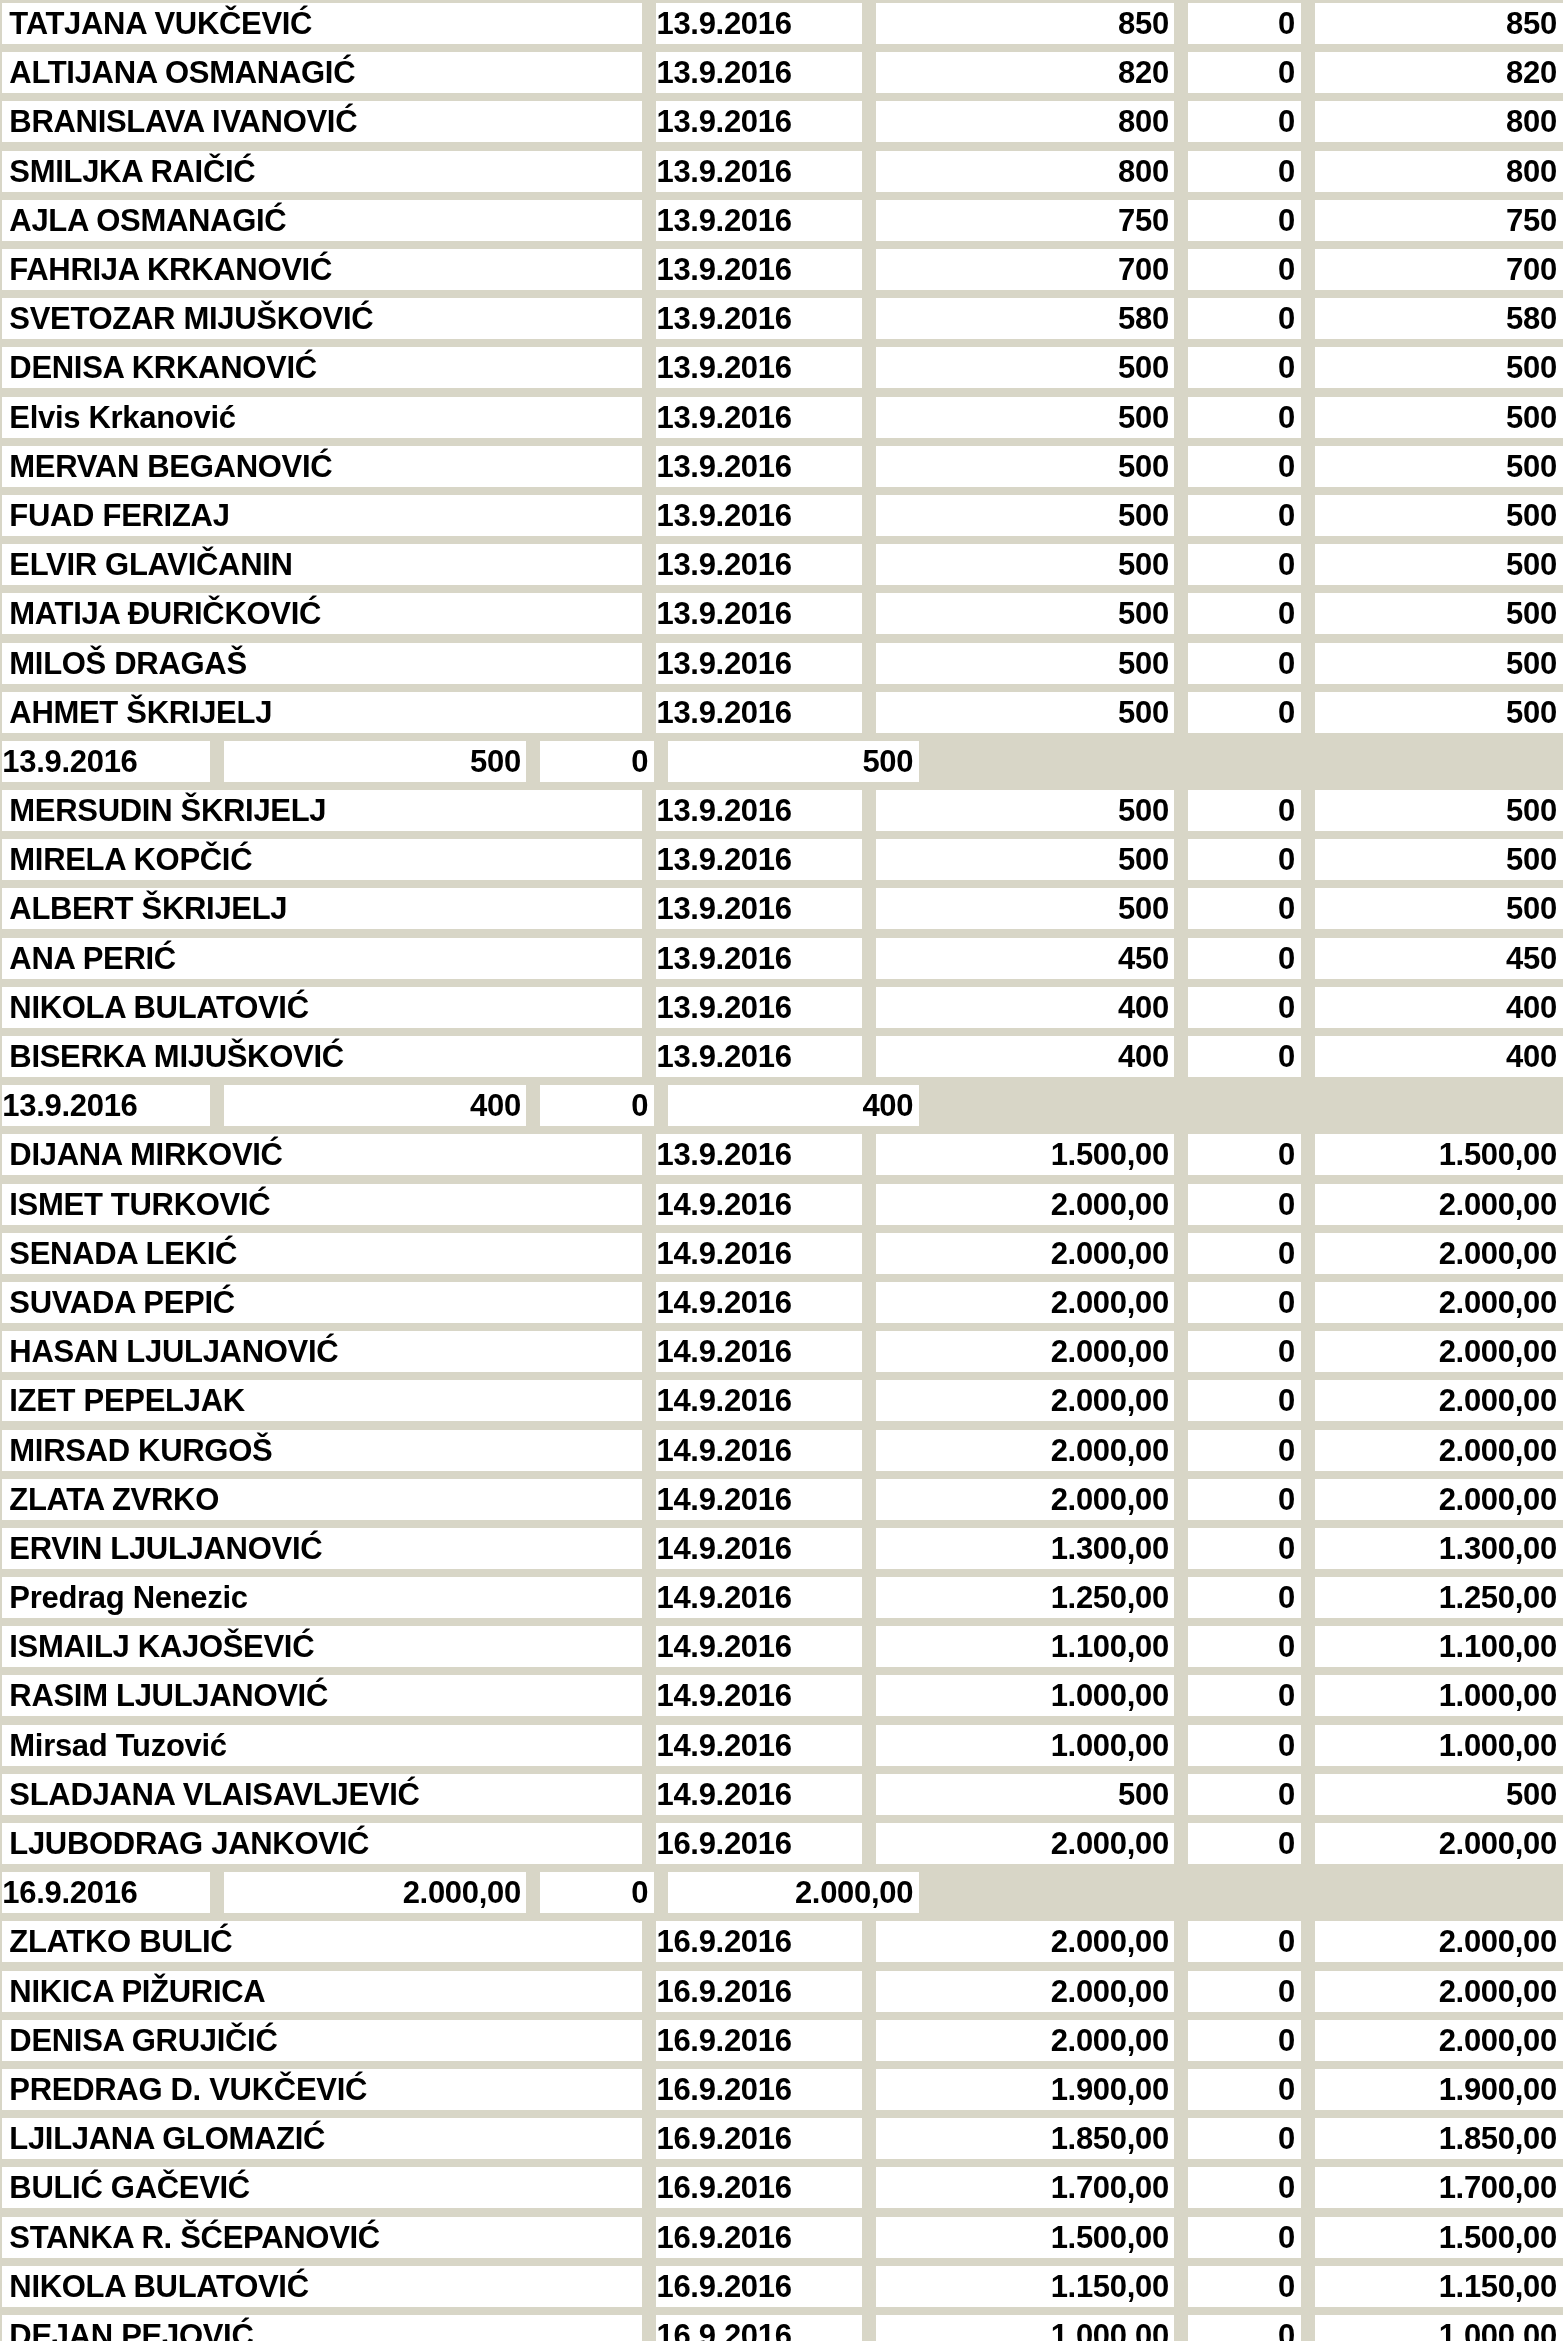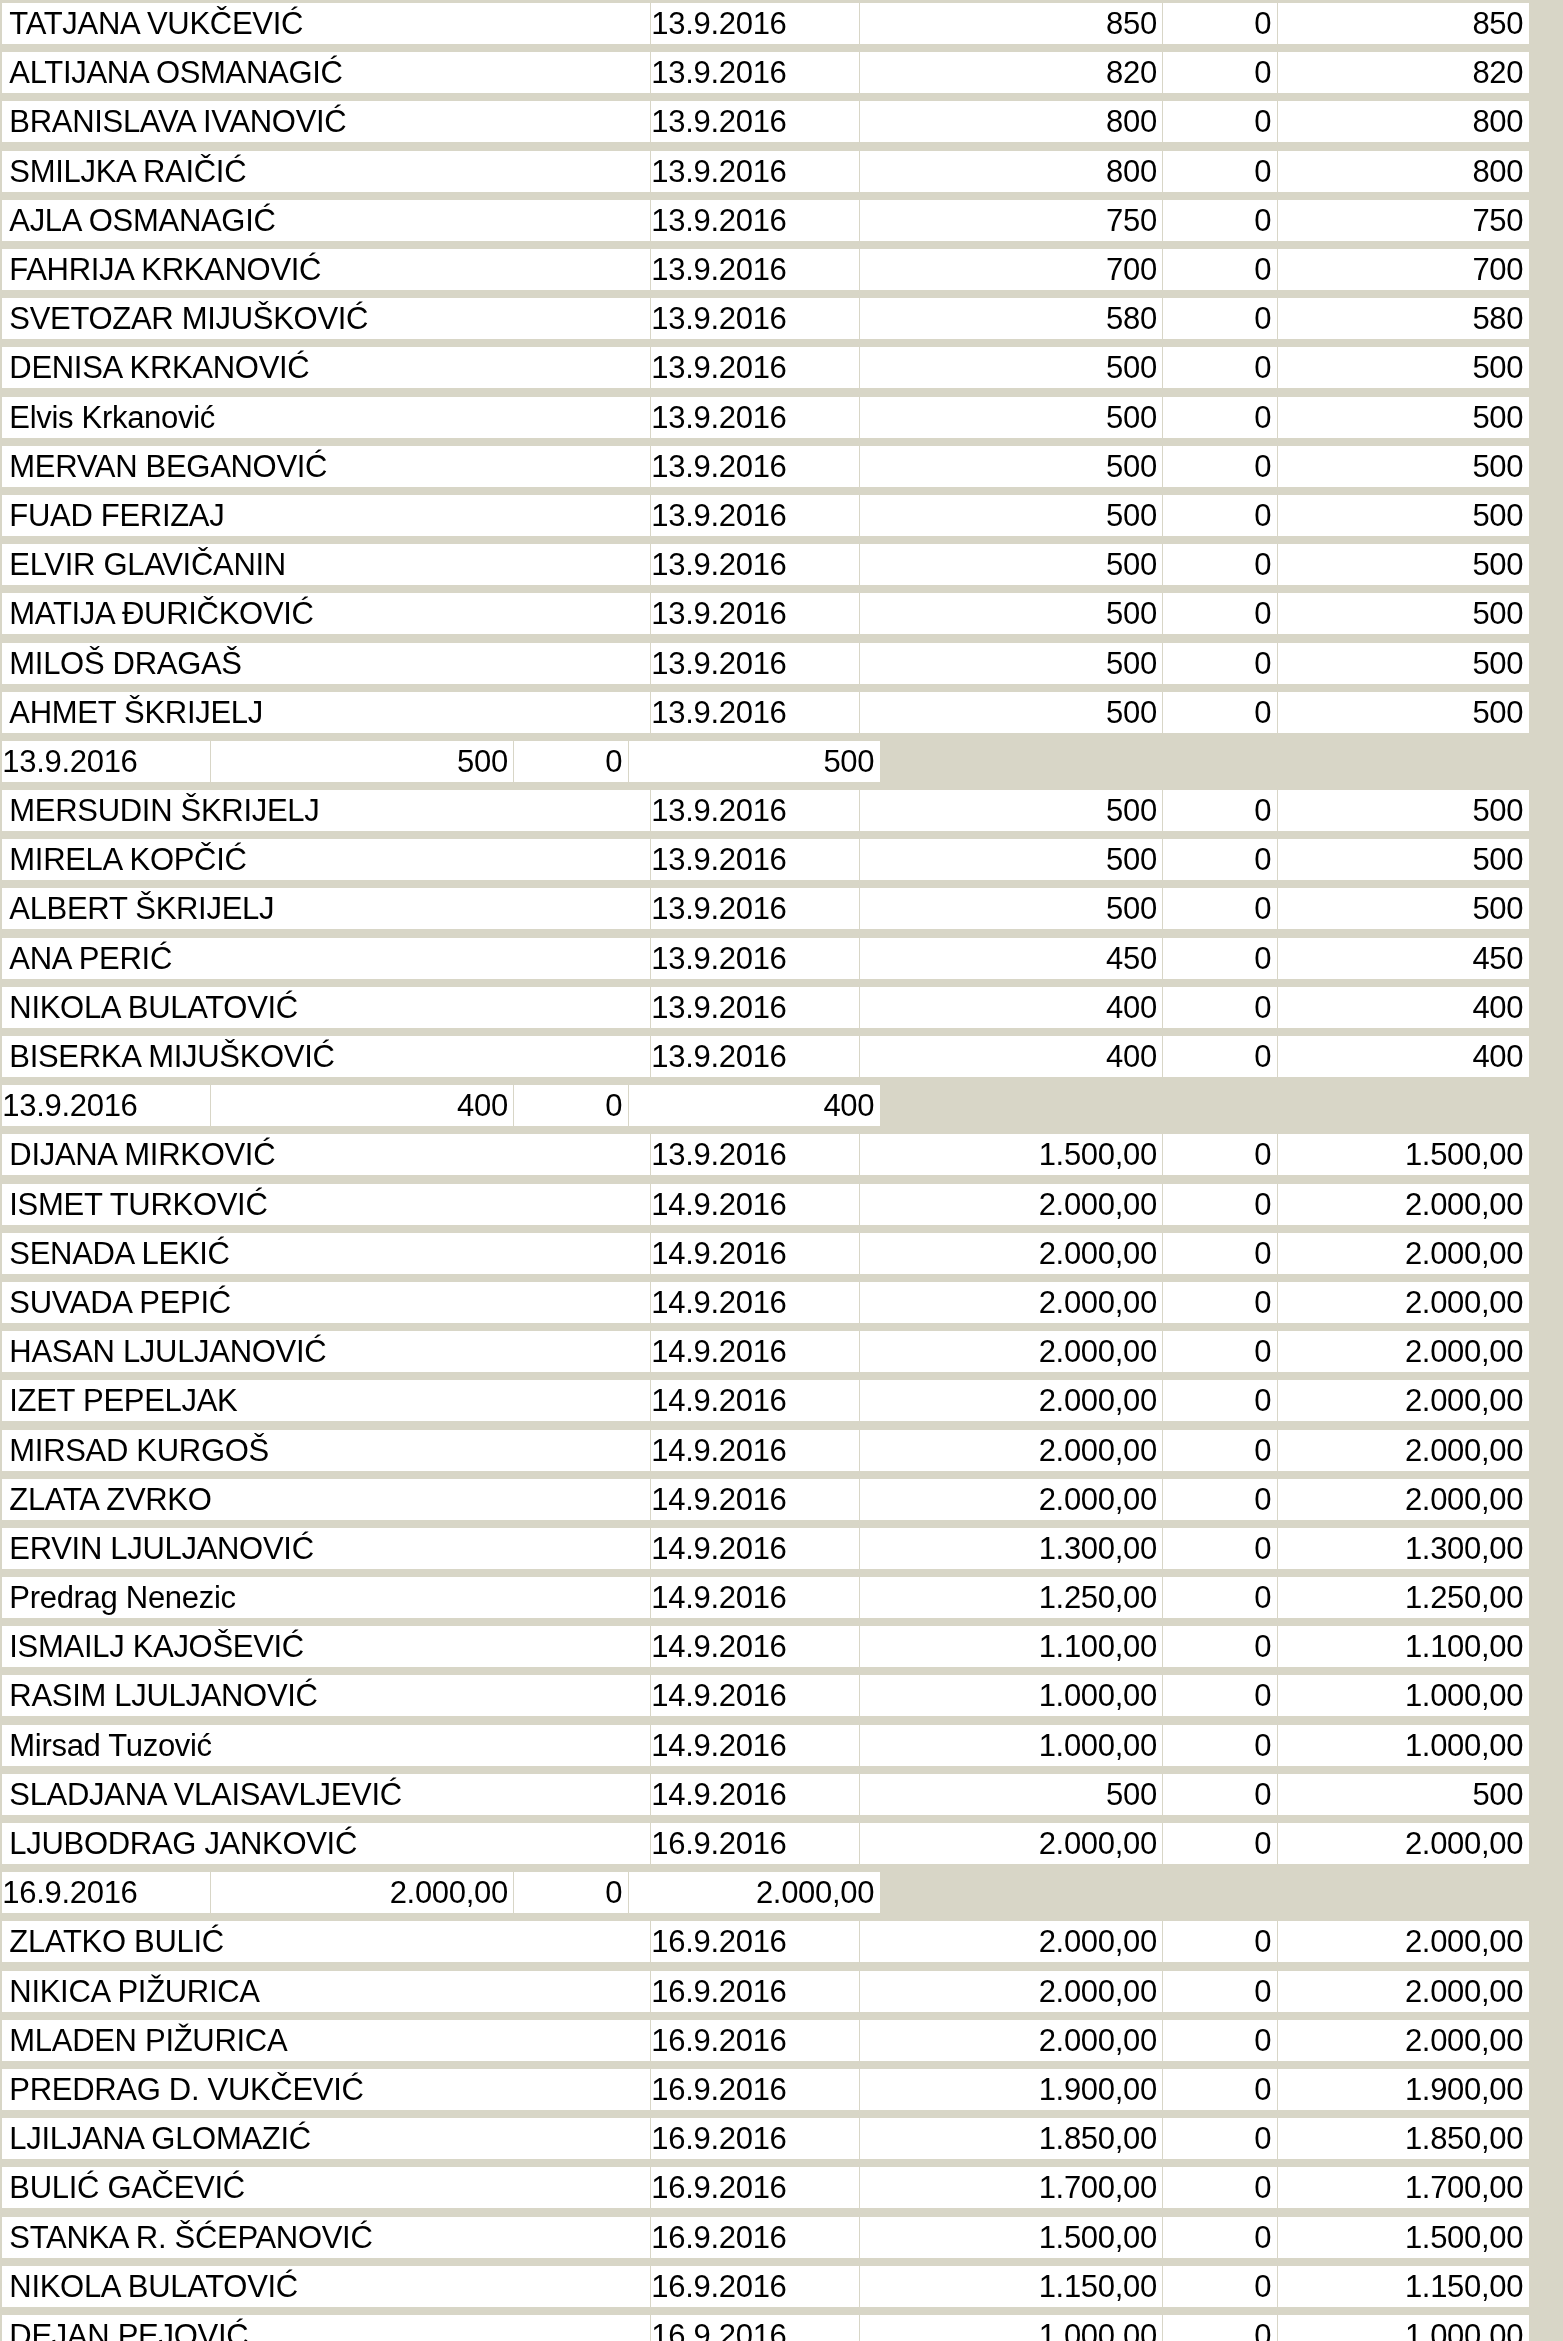--- a/index.html
+++ b/index.html
@@ -13,22 +13,23 @@
     overflow: hidden;
     font-family: "Liberation Sans", "DejaVu Sans", sans-serif;
   }
   .grid {
     display: flex;
     flex-direction: column;
     padding: 3.1px 0 0 2.3px;
   }
   .row {
     display: flex;
-    column-gap: 1px;
+    column-gap: 14px;
     margin-bottom: 8.2px;
+    font-weight: bold;
   }
   .row:last-child { margin-bottom: 0; }
   .cell {
     height: 41px;
     line-height: 41px;
     background: var(--cell-color, #ffffff);
     color: var(--text-color, #000000);
     font-size: 31px;
     letter-spacing: -0.3px;
     white-space: nowrap;
@@ -323,21 +324,21 @@
       <div class="cell c4">2.000,00</div>
     </div>
     <div class="row">
       <div class="cell c0">NIKICA PIŽURICA</div>
       <div class="cell c1">16.9.2016</div>
       <div class="cell c2">2.000,00</div>
       <div class="cell c3">0</div>
       <div class="cell c4">2.000,00</div>
     </div>
     <div class="row">
-      <div class="cell c0">MLADEN PIŽURICA</div>
+      <div class="cell c0">DENISA GRUJIČIĆ</div>
       <div class="cell c1">16.9.2016</div>
       <div class="cell c2">2.000,00</div>
       <div class="cell c3">0</div>
       <div class="cell c4">2.000,00</div>
     </div>
     <div class="row">
       <div class="cell c0">PREDRAG D. VUKČEVIĆ</div>
       <div class="cell c1">16.9.2016</div>
       <div class="cell c2">1.900,00</div>
       <div class="cell c3">0</div>

